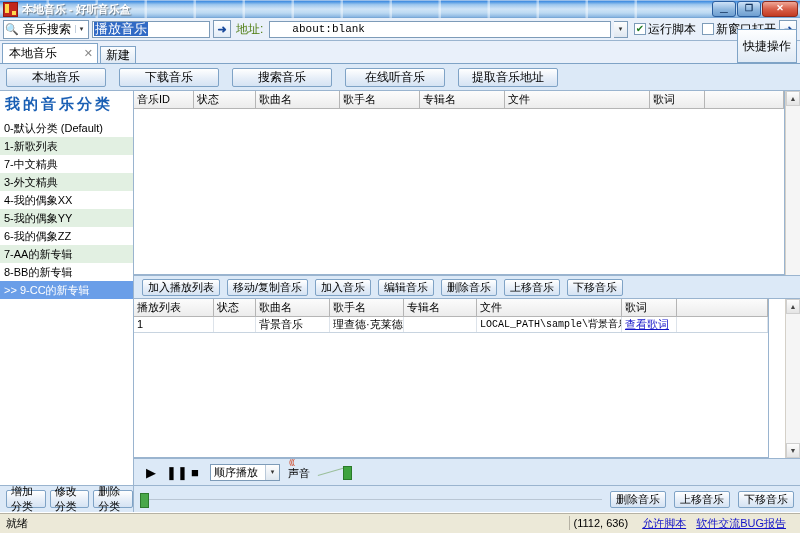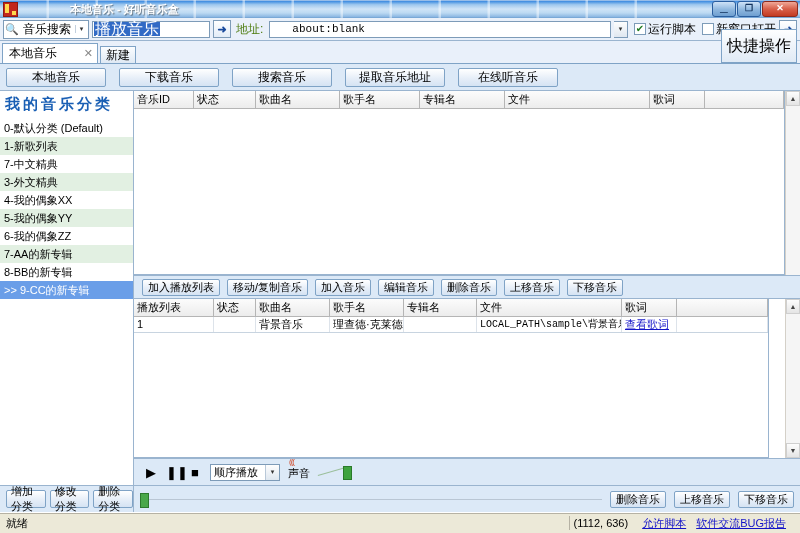--- a/index.html
+++ b/index.html
@@ -43,21 +43,21 @@
   }
   .title-icon::before {
     content:""; position:absolute; left:1px; top:1px; width:4px; height:9px; background:#ffd84d;
   }
   .title-icon::after {
     content:""; position:absolute; right:1px; bottom:1px; width:4px; height:4px; background:#ffd84d;
   }
   .title-text {
     color: #fff; font-size: 11px; font-weight: bold;
     text-shadow: 1px 1px 1px rgba(0,0,0,0.45);
-    white-space: nowrap; z-index: 2; margin-left: 48px;
+    white-space: nowrap; z-index: 2;
   }
   .win-btns {
     margin-left: auto; display: flex; align-items: center;
     padding-right: 2px; z-index: 3;
   }
   .win-btn {
     width: 22px; height: 14px; margin-left: 1px;
     border: 1px solid #2a5d9e;
     border-radius: 3px;
     background: linear-gradient(to bottom, #cfe2f7, #8db6de 55%, #6f9fd0);
@@ -102,21 +102,21 @@
   .search-input {
     width: 118px; height: 17px;
     border: 1px solid #7d9bb8;
     background: #fff;
     display:flex; align-items:center;
     padding-left: 1px;
     box-sizing: border-box;
   }
   .search-input .sel {
     background: #316ac5; color: #fff;
-    font-size: 16px; line-height: 14px;
+    font-size: 13px; line-height: 14px;
     padding: 0 1px;
     white-space: nowrap;
   }
   .go-btn {
     width: 16px; height: 16px;
     border: 1px solid #7d9bb8;
     background: linear-gradient(to bottom,#ffffff,#e2ecf7);
     display:flex;align-items:center;justify-content:center;
     color:#1a4a9c; font-size:11px; font-weight:bold;
   }
@@ -171,21 +171,21 @@
   .tab.newbtn {
     min-width: 0; background: linear-gradient(to bottom,#fbfdff,#dfe9f4);
     height: 17px; padding: 0 5px;
   }
   .quick-op {
     position: absolute; right: 3px; bottom: 0px;
     height: 16px;
     border: 1px solid #7fa3c6;
     background: linear-gradient(to bottom,#fdfeff,#e0eaf5);
     display:flex;align-items:center;
-    padding: 16px 5px; font-size: 16px; color:#000;
+    padding: 16px 5px; font-size: 12px; color:#000;
     box-sizing:border-box;
   }
 
   
   .navrow {
     height: 26px;
     background: #dce9f7;
     border-bottom: 1px solid #9ab4cf;
     display:flex; align-items:center;
     padding-left: 6px; gap: 13px;
@@ -417,22 +417,22 @@
       <span class="x">✕</span>
     </div>
     <div class="tab newbtn">新建</div>
     <div class="quick-op">快捷操作</div>
   </div>
 
   <div class="navrow">
     <div class="navbtn">本地音乐</div>
     <div class="navbtn">下载音乐</div>
     <div class="navbtn">搜索音乐</div>
+    <div class="navbtn">在线听音乐</div>
     <div class="navbtn">提取音乐地址</div>
-    <div class="navbtn">在线听音乐</div>
   </div>
 
   <div class="body">
 
     <div class="sidebar">
       <div class="cat-title">我的音乐分类</div>
       <div class="cat-list">
         <div class="cat-item">0-默认分类 (Default)</div>
         <div class="cat-item alt">1-新歌列表</div>
         <div class="cat-item">7-中文精典</div>

